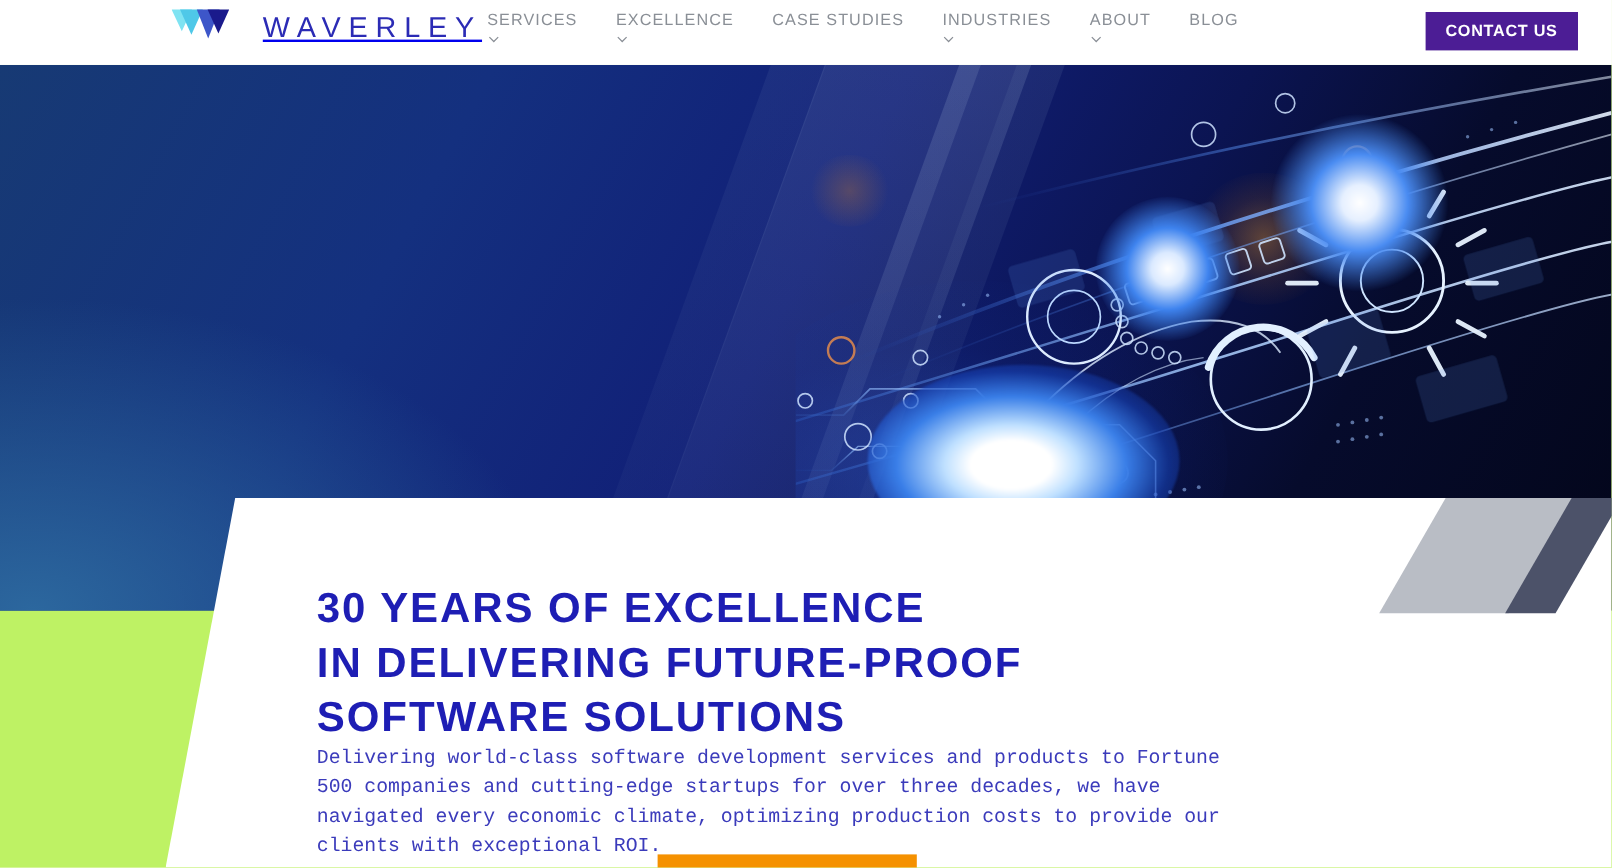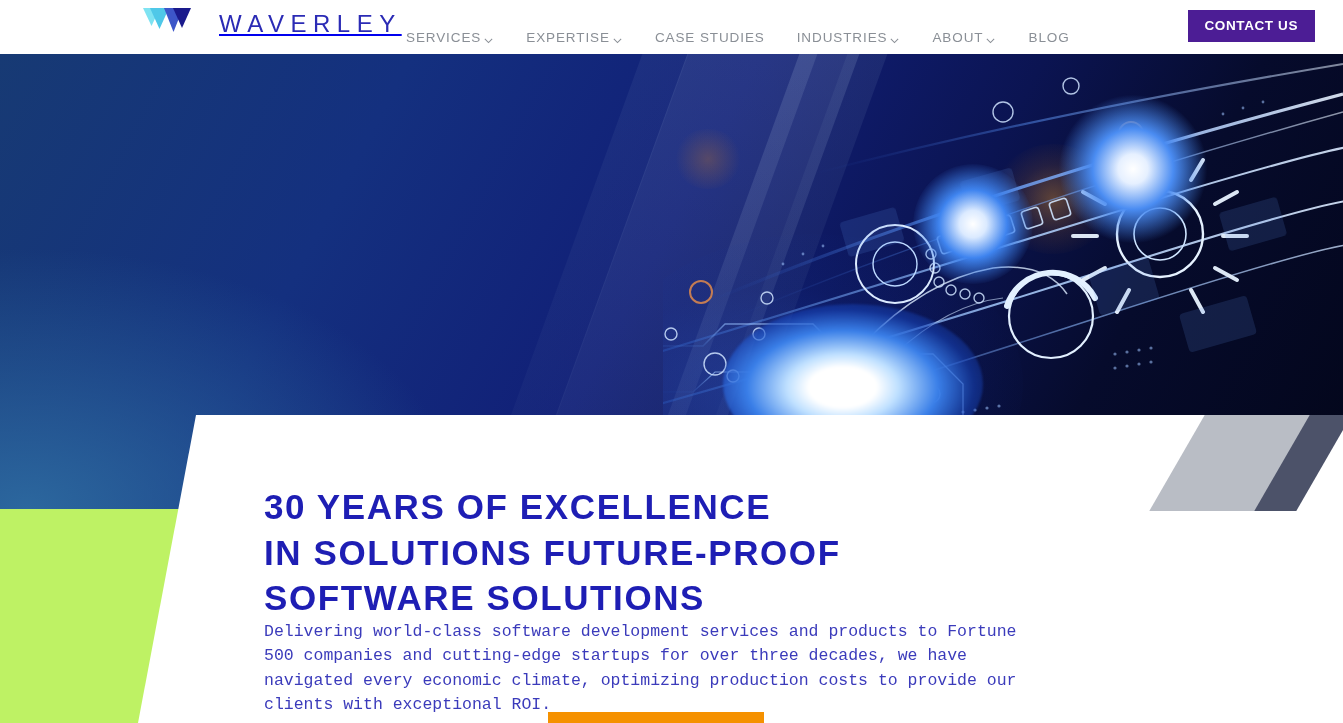--- a/index.html
+++ b/index.html
@@ -25,24 +25,24 @@
     font-size:24px; letter-spacing:6.5px; font-weight:400;
     color:#2b2bb5; line-height:1;
     font-family:"Liberation Sans", sans-serif;
   }
 
   .nav{
     position:absolute; left:390px; top:0; height:54px;
     display:flex; align-items:center; gap:0;
   }
   .nav-item{
-    display:flex; align-items:flex-end; gap:2px;
+    display:flex; align-items:flex-start; gap:2px;
     font-size:13.5px; letter-spacing:0.9px; color:#8a8f96;
     padding:0 16px; height:36px; cursor:pointer;
-    white-space:nowrap; font-weight:400;
+    white-space:nowrap; font-weight:400;flex-direction:column;
   }
   .caret{ display:inline-block; width:11px; height:11px; position:relative; top:1px; }
   .caret svg{ display:block; }
 
   .contact-btn{
     position:absolute; right:28px; top:10px;
     background:#4c1d95; color:#ffffff;
     font-size:13.5px; font-weight:bold; letter-spacing:0.6px;
     padding:9px 17px; border:none; cursor:pointer;
     line-height:1;
@@ -165,21 +165,21 @@
     <div class="nav-item">
       <span>SERVICES</span>
       <span class="caret">
         <svg viewBox="0 0 12 12" width="11" height="11">
             <path d="M2 4.3 L6 8.3 L10 4.3" fill="none" stroke="#8a8f96" stroke-width="1.1"></path>
           </svg>
       </span>
     </div>
 
     <div class="nav-item">
-      <span>EXPERTISE</span>
+      <span>EXCELLENCE</span>
       <span class="caret">
         <svg viewBox="0 0 12 12" width="11" height="11">
             <path d="M2 4.3 L6 8.3 L10 4.3" fill="none" stroke="#8a8f96" stroke-width="1.1"></path>
           </svg>
       </span>
     </div>
 
     <div class="nav-item">
       <span>CASE STUDIES</span>
     </div>
@@ -364,21 +364,21 @@
   </div>
 
   <div class="stripe stripe-light"></div>
   <div class="stripe stripe-dark"></div>
 
   <div class="content-card"></div>
 
   <div class="content">
     <h1 class="headline">
       <span class="ln">30 YEARS OF EXCELLENCE</span>
-      <span class="ln">IN SOLUTIONS FUTURE-PROOF</span>
+      <span class="ln">IN DELIVERING FUTURE-PROOF</span>
       <span class="ln">SOFTWARE SOLUTIONS</span>
     </h1>
 
     <p class="lede">Delivering world-class software development services and products to Fortune 500 companies and cutting-edge startups for over three decades, we have navigated every economic climate, optimizing production costs to provide our clients with exceptional ROI.</p>
 
     <button class="cta">GET STARTED</button>
   </div>
 </section>
 
 </body></html>

